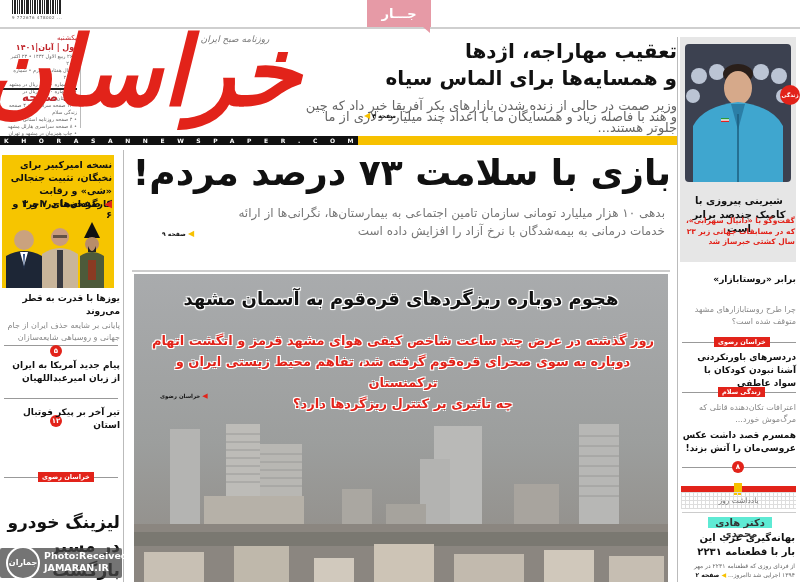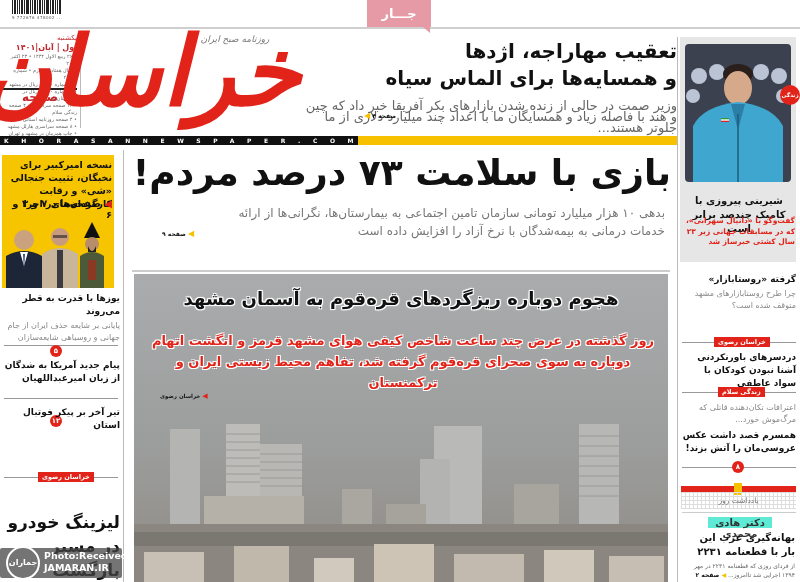--- a/index.html
+++ b/index.html
@@ -182,21 +182,21 @@
 <div class="abs lcol-vrule"></div>
 
 <div class="abs side-item" style="left:4px;top:292px;">
   <div class="side-title">یوزها با قدرت به قطر می‌روند</div>
   <div class="side-sub" style="margin-top:2px">پایانی بر شایعه حذف ایران از جام جهانی و روسیاهی شایعه‌سازان</div>
 </div>
 <div class="abs hrule" style="left:4px;top:345px;width:114px;"></div>
 <div class="abs num-badge" style="left:50px;top:345px;">۵</div>
 
 <div class="abs side-item" style="left:4px;top:359px;">
-  <div class="side-title">پیام جدید آمریکا به شدگان از زبان امیرعبداللهیان</div>
+  <div class="side-title">پیام جدید آمریکا به ایران از زبان امیرعبداللهیان</div>
 </div>
 <div class="abs hrule" style="left:4px;top:398px;width:114px;"></div>
 <div class="abs num-badge" style="left:50px;top:370px;top:392px;margin-top:23px;">۱۲</div>
 
 <div class="abs side-item" style="left:4px;top:406px;">
   <div class="side-title">تیر آخر بر پیکر فوتبال استان</div>
 </div>
 <div class="abs hrule" style="left:4px;top:477px;width:114px;"></div>
 <div class="abs tag-red" style="left:38px;top:472px;">خراسان رضوی</div>
 
@@ -265,20 +265,21 @@
     <rect x="240" y="270" width="60" height="38" fill="#cdc4b6"></rect>
     <rect x="320" y="280" width="70" height="28" fill="#c2baae"></rect>
     <rect x="410" y="276" width="50" height="32" fill="#d0c8bb"></rect>
     <rect x="475" y="282" width="55" height="26" fill="#c6beb2"></rect>
   </svg>
 </div>
 <div class="abs photo-title">هجوم دوباره ریزگردهای قره‌قوم به آسمان مشهد</div>
 <div class="abs photo-text">
   <span class="c">روز گذشته در عرض چند ساعت شاخص کیفی هوای مشهد قرمز و انگشت اتهام</span>
   <span class="c">دوباره به سوی صحرای قره‌قوم گرفته شد، تفاهم محیط زیستی ایران و ترکمنستان</span>
+  <span class="c">چه تاثیری بر کنترل ریزگردها دارد؟</span>
 </div>
 <div class="abs photo-ref">
   <span style="color:#e2231a;font-size:7px">◀</span>
   <span>خراسان رضوی</span>
 </div>
 
 <div class="abs rcol-vrule"></div>
 <div class="abs rcol-box"></div>
 <div class="abs rcol-photo">
   <svg width="106" height="138" viewBox="0 0 106 138">
@@ -299,22 +300,22 @@
     <rect x="36" y="74" width="8" height="4" fill="#fff"></rect>
     <rect x="36" y="74" width="8" height="1.3" fill="#2a9a3a"></rect>
     <rect x="36" y="76.7" width="8" height="1.3" fill="#d22"></rect>
   </svg>
 </div>
 <div class="abs zendegi">زندگی</div>
 <div class="abs rcol-title">شیرینی پیروزی با کامبک چندصد برابر است</div>
 <div class="abs rcol-sub">گفت‌وگو با «دانیال سهرابی»، که در مسابقات جهانی زیر ۲۳ سال کشتی خبرساز شد</div>
 
 <div class="abs side-item" style="left:682px;top:273px;width:114px;">
-  <div class="side-title">گرفته «روستابازار»</div>
-  <div class="side-sub" style="margin-top:2px">چرا طرح روستابازارهای مشهد متوقف شده است؟</div>
+  <div class="side-title">برابر «روستابازار»</div>
+  <div class="side-sub" style="margin-top:18px">چرا طرح روستابازارهای مشهد متوقف شده است؟</div>
 </div>
 <div class="abs hrule" style="left:682px;top:342px;width:114px;"></div>
 <div class="abs tag-red" style="left:714px;top:337px;">خراسان رضوی</div>
 
 <div class="abs side-item" style="left:682px;top:351px;width:114px;">
   <div class="side-title">دردسرهای باورنکردنی آشنا نبودن کودکان با سواد عاطفی</div>
 </div>
 <div class="abs hrule" style="left:682px;top:392px;width:114px;"></div>
 <div class="abs tag-red" style="left:718px;top:387px;">زندگی سلام</div>
 

